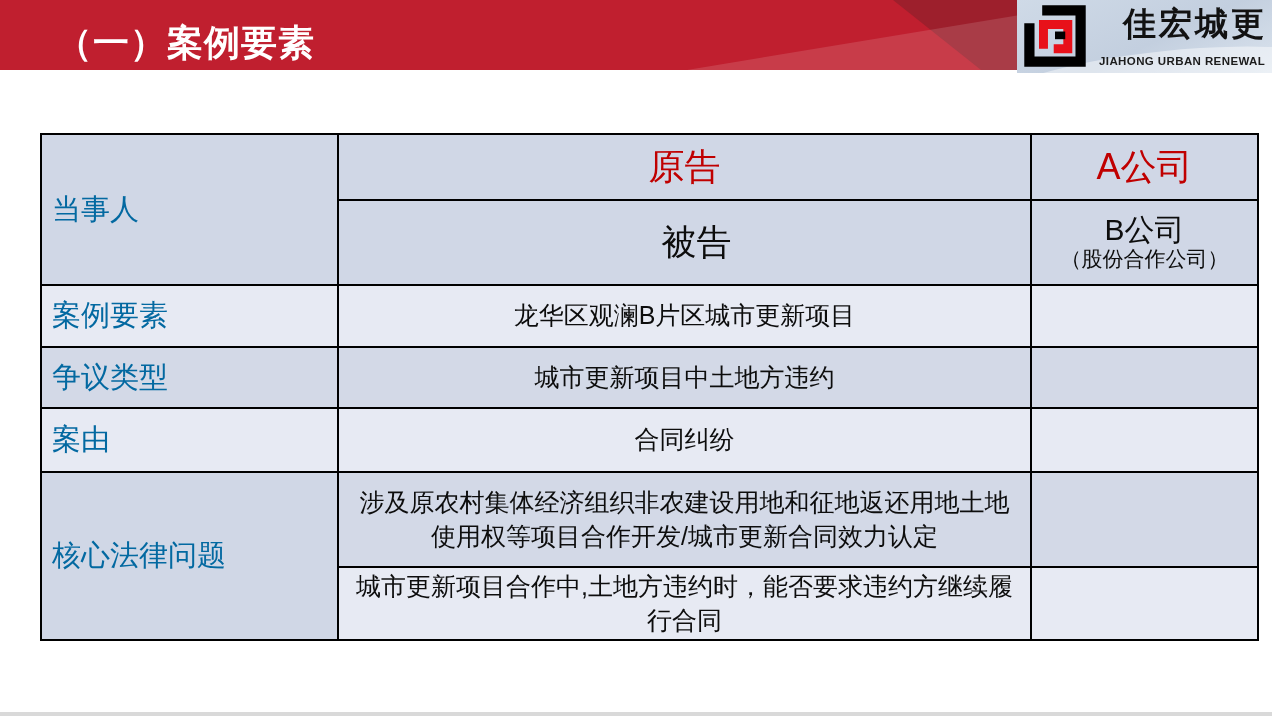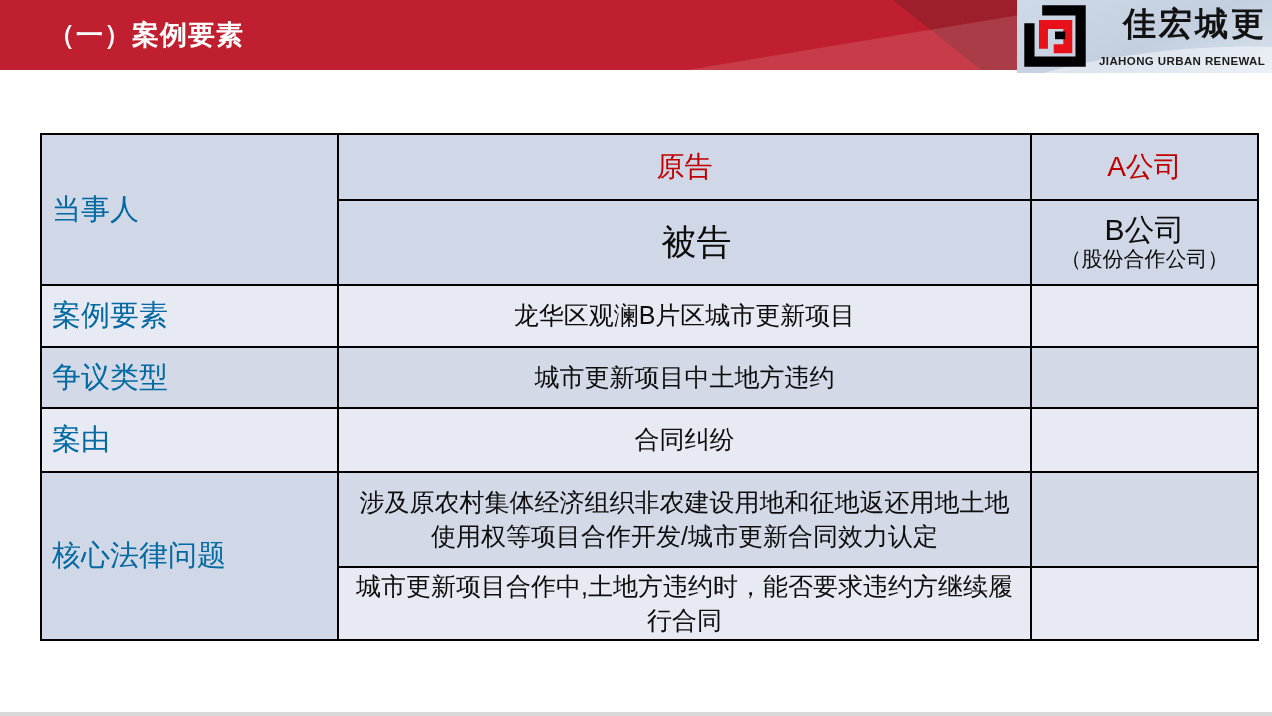--- a/index.html
+++ b/index.html
@@ -6,42 +6,42 @@
   .slide{
     position:relative;width:1272px;height:716px;background:#ffffff;overflow:hidden;
     font-family:"Liberation Sans","DejaVu Sans",sans-serif;color:#000;
   }
   
   .header-band{position:absolute;left:0;top:0;width:1017px;height:70px;background:#c01f2f;}
   .band-dark{position:absolute;right:0;top:0;width:200px;height:70px;background:#9d1f2c;
     clip-path:polygon(38% 0,100% 0,100% 100%,82% 100%);}
   .band-light{position:absolute;right:0;top:0;width:330px;height:70px;background:rgba(255,255,255,0.13);
     clip-path:polygon(0 100%,100% 22%,100% 100%);}
-  .page-title{position:absolute;left:48px;top:0;height:70px;line-height:70px;margin:0;
-    font-size:27px;font-weight:bold;color:#ffffff;letter-spacing:1px;white-space:nowrap;}
+  .page-title{position:absolute;left:48px;top:0;height:70px;line-height:70px;margin:8px;
+    font-size:36px;font-weight:bold;color:#ffffff;letter-spacing:1px;white-space:nowrap;}
   
   .logo-panel{position:absolute;right:0;top:0;width:255px;height:73px;
     background:linear-gradient(155deg,#cfdae7 0%,#c3cfdf 55%,#dbe4ee 100%);overflow:hidden;}
   .panel-swoosh{position:absolute;left:-40px;bottom:-58px;width:380px;height:80px;
     background:rgba(255,255,255,0.45);border-radius:50%;transform:rotate(-6deg);}
   .logo-mark{position:absolute;left:6px;top:4px;width:64px;height:64px;display:block;}
   .logo-text{position:absolute;left:82px;top:6px;width:168px;text-align:left;}
   .logo-name{font-size:33px;font-weight:bold;color:#121212;line-height:36px;letter-spacing:3px;white-space:nowrap;text-align:right;}
   .logo-sub{font-size:11.5px;font-weight:bold;color:#1c1c1c;letter-spacing:0.4px;margin-top:13px;white-space:nowrap;}
   
   .case-table{position:absolute;left:40px;top:133px;width:1217px;border-collapse:collapse;table-layout:fixed;}
   .case-table td{border:2px solid #000;padding:2px 10px;vertical-align:middle;overflow:hidden;}
   .bg-med{background:#d0d7e6;}
   .bg-light{background:#e7eaf3;}
   .bg-med2{background:#d3d9e7;}
   .label-cell{font-size:29px;color:#0369a1;text-align:left;padding-left:12px;}
   .cell-center{text-align:center;}
   .txt-body{font-size:25px;line-height:1.34;color:#0d0d0d;}
   .txt-party{font-size:35px;color:#0d0d0d;margin-left:24px;}
-  .txt-red{color:#c00000;font-size:28px;}
+  .txt-red{color:#c00000;font-size:36px;}
   .txt-company{font-size:30px;color:#0d0d0d;line-height:1.15;}
   .txt-note{font-family:"Liberation Serif","DejaVu Serif",serif;font-size:21px;color:#0d0d0d;line-height:1.2;display:block;}
   .issue-text{display:inline-block;max-width:672px;}
   
   .bottom-strip{position:absolute;left:0;bottom:0;width:1272px;height:4px;background:#d9d9d9;}
 </style>
 </head>
 <body>
 
 <div class="slide">

